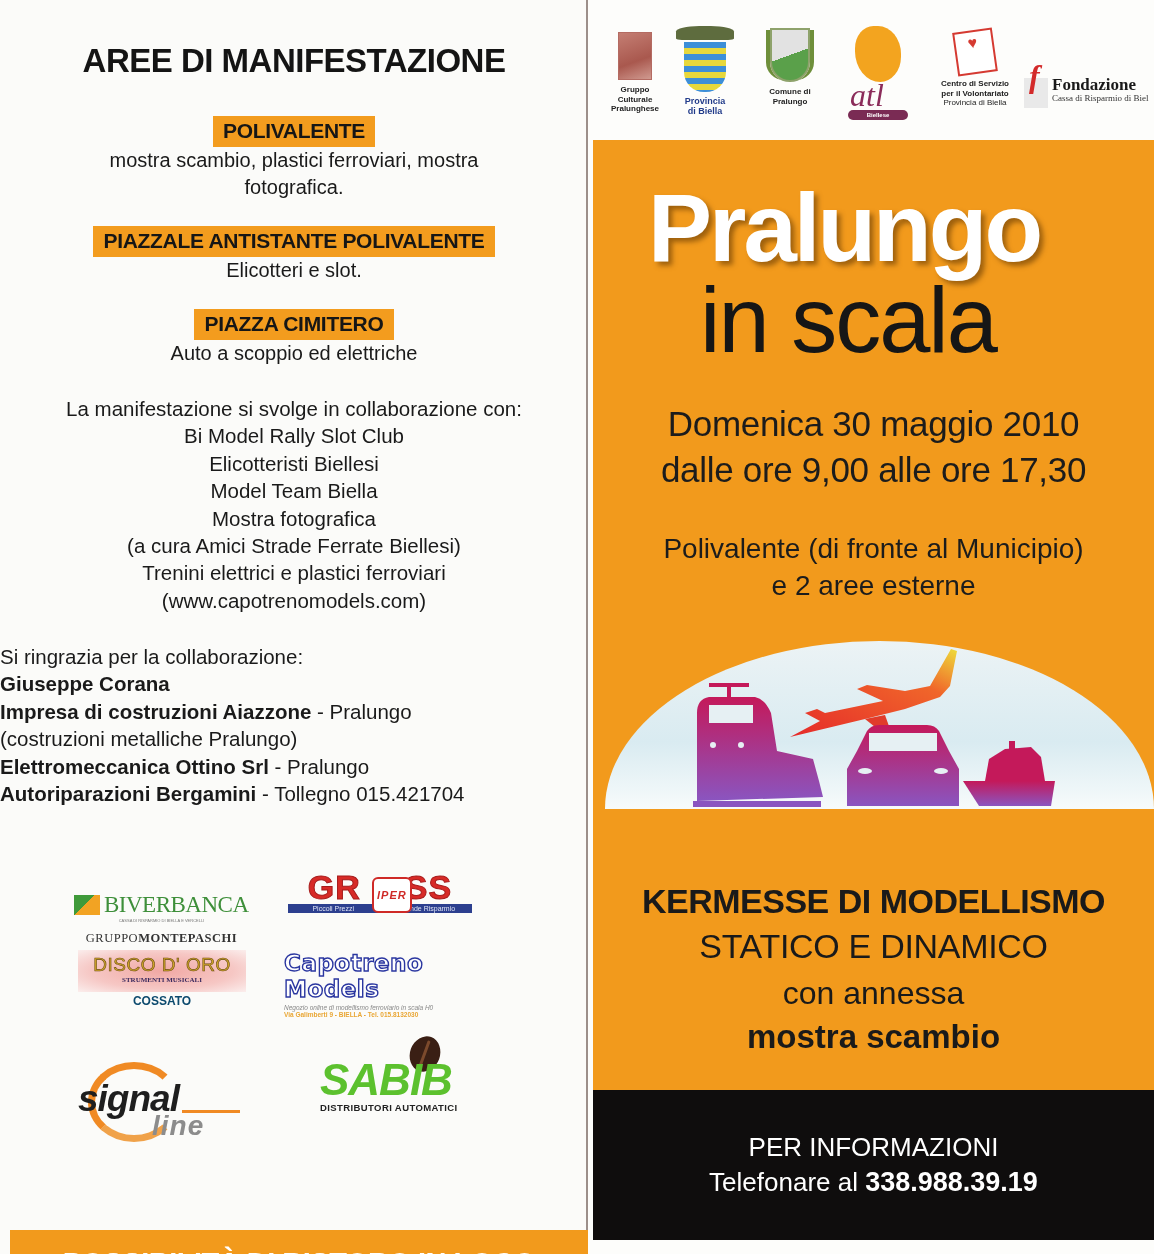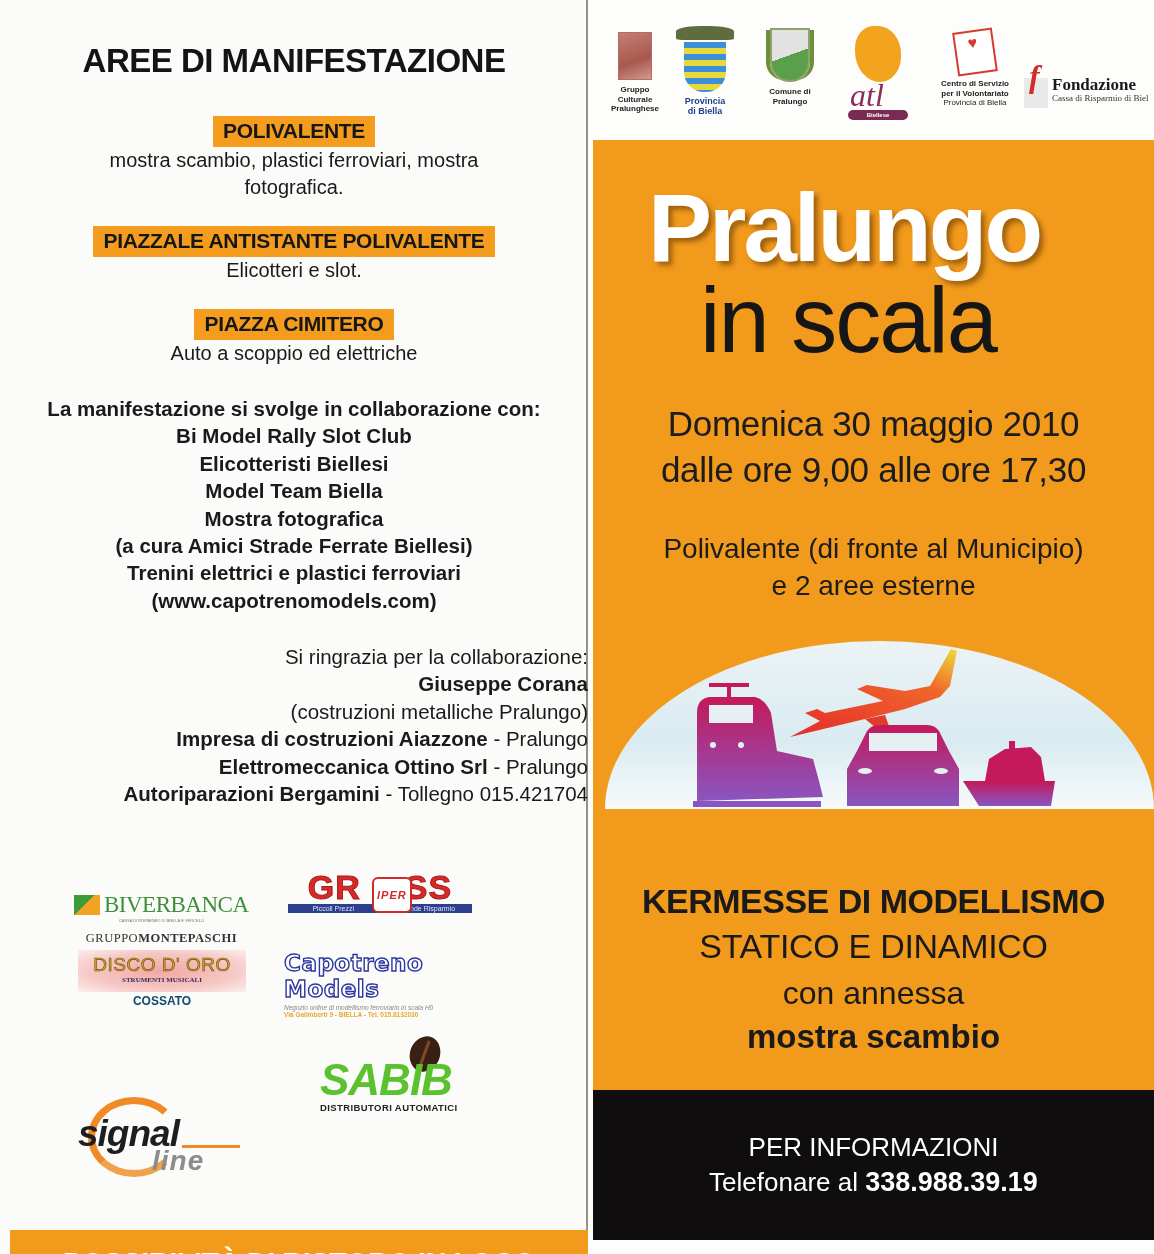--- a/index.html
+++ b/index.html
@@ -12,22 +12,22 @@
 
   .aree-title { position: absolute; left: 0; width: 588px; top: 42px; text-align: center;
     font-weight: bold; font-size: 33px; letter-spacing: -0.5px; color: #141414; }
 
   .area-block { position: absolute; left: 0; width: 588px; text-align: center; }
   .area-label { display: inline-block; background: #f39c1e; font-weight: bold; font-size: 21px;
     padding: 3px 10px 4px; color: #161616; letter-spacing: -0.3px; }
   .area-desc { font-size: 20px; line-height: 27px; color: #1a1a1a; }
 
   .collab { position: absolute; left: 0; width: 588px; top: 395px; text-align: center;
-    font-size: 20.5px; line-height: 27.4px; color: #1a1a1a; font-weight: bold; }
-  .thanks { position: absolute; left: 0; width: 588px; top: 643px; text-align: right;
+    font-size: 20.5px; line-height: 27.4px; color: #1a1a1a; }
+  .thanks { position: absolute; left: 0; width: 588px; top: 643px; text-align: left;
     font-size: 20.5px; line-height: 27.4px; color: #1a1a1a; }
   .thanks b { font-weight: bold; }
 
   
   .sponsor { position: absolute; text-align: center; }
   .biver-logo { left: 74px; top: 868px; width: 175px; }
   .biver-row { display: flex; align-items: center; gap: 4px; margin-top: 24px; }
   .biver-mark { width: 26px; height: 20px; background: linear-gradient(135deg,#3f9a3a 0 45%,#f2a323 45% 100%); }
   .biver-name { font-family: "Liberation Serif", serif; color: #3e8f3a; font-size: 23px; letter-spacing: -0.5px; }
   .biver-sub { font-size: 4px; color: #777; height: 4px; }
@@ -47,21 +47,21 @@
   .disco-name { font-size: 19px; color: #d2a52a; -webkit-text-stroke: 0.6px #6a4f10; letter-spacing: 0.5px; }
   .disco-sub { font-family: "Liberation Serif", serif; font-size: 7px; color: #3b2a5e; font-weight: bold; }
   .disco-city { font-weight: bold; font-size: 12px; color: #0c4a6e; margin-top: 2px; }
 
   .capo-logo { left: 284px; top: 950px; width: 240px; text-align: left; }
   .capo-name { font-family: "DejaVu Sans", sans-serif; font-size: 23px; color: #fff; -webkit-text-stroke: 1.4px #2a36a0;
     letter-spacing: 0.5px; font-weight: bold; }
   .capo-sub { font-size: 6.5px; font-style: italic; color: #888; margin-top: 2px; }
   .capo-addr { font-size: 6.5px; color: #e9a634; font-weight: bold; }
 
-  .signal-logo { left: 74px; top: 1093px; width: 170px; height: 86px; }
+  .signal-logo { left: 74px; top: 1058px; width: 170px; height: 86px; }
   .signal-arc { position: absolute; left: 14px; top: 4px; width: 92px; height: 80px; border: 7px solid #f08a24;
     border-radius: 50%; border-right-color: transparent; border-bottom-color: #f0a24a; }
   .signal-word { position: absolute; left: 4px; top: 20px; font-weight: bold; font-style: italic; font-size: 37px;
     color: #1e1e1e; letter-spacing: -1px; }
   .signal-line-bar { position: absolute; left: 108px; top: 52px; width: 58px; height: 3px; background: #f08a24; }
   .signal-line-word { position: absolute; left: 78px; top: 52px; font-weight: bold; font-style: italic;
     font-size: 28px; color: #8c8c8c; letter-spacing: 1px; }
 
   .sabib-logo { left: 318px; top: 1036px; width: 160px; height: 80px; }
   .sabib-bean { position: absolute; left: 92px; top: 0; width: 30px; height: 36px; background: #3a1f14;
@@ -181,22 +181,22 @@
   <div>Model Team Biella</div>
   <div>Mostra fotografica</div>
   <div>(a cura Amici Strade Ferrate Biellesi)</div>
   <div>Trenini elettrici e plastici ferroviari</div>
   <div>(www.capotrenomodels.com)</div>
 </div>
 
 <div class="thanks">
   <div>Si ringrazia per la collaborazione:</div>
   <div><b>Giuseppe Corana</b></div>
+  <div><b>Impresa di costruzioni Aiazzone</b><span> - Pralungo</span></div>
   <div><span>(costruzioni metalliche Pralungo)</span></div>
-  <div><b>Impresa di costruzioni Aiazzone</b><span> - Pralungo</span></div>
   <div><b>Elettromeccanica Ottino Srl</b><span> - Pralungo</span></div>
   <div><b>Autoriparazioni Bergamini</b><span> - Tollegno 015.421704</span></div>
 </div>
 
 <div class="sponsor biver-logo">
   <div class="biver-row">
     <div class="biver-mark"></div>
     <div class="biver-name">BIVERBANCA</div>
   </div>
   <div class="biver-sub">CASSA DI RISPARMIO DI BIELLA E VERCELLI</div>

